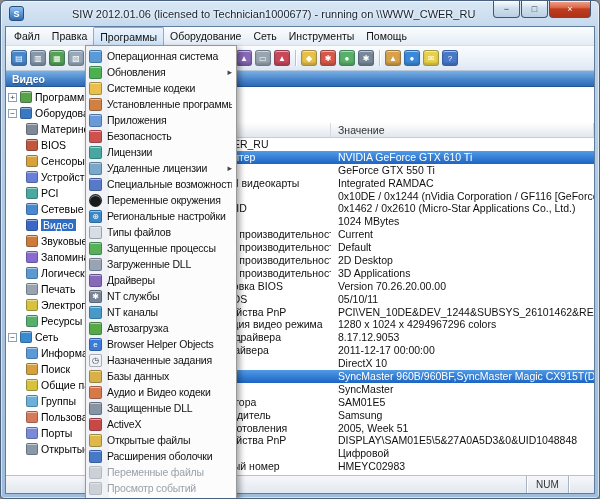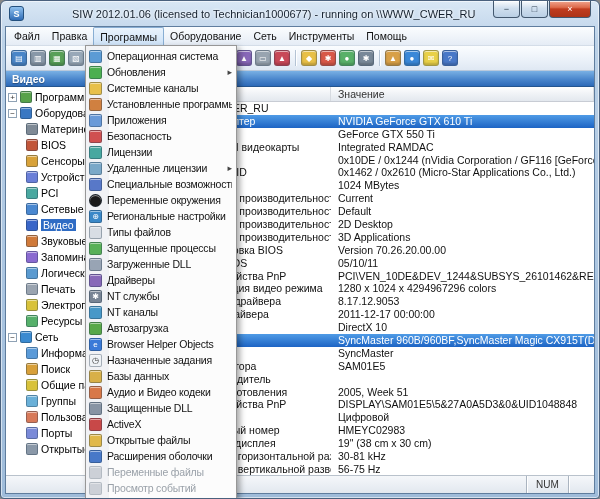--- a/index.html
+++ b/index.html
@@ -65,21 +65,21 @@
     font-size:8px; line-height:7px; text-align:center; color:#333; }
   .t-icon { width:12px; height:12px; border-radius:2px; flex:0 0 auto;
     border:1px solid rgba(30,50,70,.35); box-shadow: inset 0 1px 0 rgba(255,255,255,.5); }
   .t-label { overflow:hidden; white-space:nowrap; }
   .tree-item.selected .t-label { background:#2f6cc4; color:#fff; padding:0 2px; }
 
   
   .table { flex:1 1 auto; display:flex; flex-direction:column; min-width:0; background:#fff; }
   .thead { height:15px; flex:0 0 auto; display:flex;
     background:linear-gradient(180deg,#fefefe,#eef1f5 55%,#e3e8ee);
-    border-bottom:1px solid #c8ccd4; font-size:10.5px; color:#333; }
+    border-bottom:1px solid #c8ccd4; font-size:10.5px; color:#333;margin-top:36px; }
   .th { display:flex; align-items:center; padding-left:6px; border-right:1px solid #d6dae0; overflow:hidden; }
   .th-el { width:245px; flex:0 0 auto; }
   .th-val { flex:1 1 auto; padding-left:7px; }
   .tbody { flex:1 1 auto; overflow:hidden; }
   .row { height:12.9px; display:flex; font-size:10.5px; line-height:12.9px; white-space:nowrap; }
   .c-el { width:245px; flex:0 0 auto; overflow:hidden; color:#111; }
   .c-val { flex:1 1 auto; padding-left:7px; overflow:hidden; color:#111; }
   .row.r-computer .c-el { padding-left:88px; }
   .row.r-group .c-el { padding-left:96px; }
   .row.r-prop .c-el { padding-left:110px; }
@@ -355,20 +355,21 @@
             <div class="row r-prop">
               <div class="c-el">Модель</div>
               <div class="c-val">SyncMaster</div>
             </div>
             <div class="row r-prop">
               <div class="c-el">ID монитора</div>
               <div class="c-val">SAM01E5</div>
             </div>
             <div class="row r-prop">
               <div class="c-el">Производитель</div>
+              <div class="c-val">Samsung</div>
             </div>
             <div class="row r-prop">
               <div class="c-el">Дата изготовления</div>
               <div class="c-val">2005, Week 51</div>
             </div>
             <div class="row r-prop">
               <div class="c-el">ID устройства PnP</div>
               <div class="c-val">DISPLAY\SAM01E5\5&amp;27A0A5D3&amp;0&amp;UID1048848</div>
             </div>
             <div class="row r-prop">
@@ -408,21 +409,21 @@
         <span class="m-icon" style="background: rgb(91, 155, 213);"></span>
         <span class="m-label">Операционная система</span>
       </div>
       <div class="menu-item">
         <span class="m-icon" style="background: rgb(76, 175, 80);"></span>
         <span class="m-label">Обновления</span>
         <span class="m-arrow">▸</span>
       </div>
       <div class="menu-item">
         <span class="m-icon" style="background: rgb(232, 192, 74);"></span>
-        <span class="m-label">Системные каналы</span>
+        <span class="m-label">Системные кодеки</span>
       </div>
       <div class="menu-item">
         <span class="m-icon" style="background: rgb(208, 128, 64);"></span>
         <span class="m-label">Установленные программы</span>
       </div>
       <div class="menu-item">
         <span class="m-icon" style="background: rgb(106, 154, 216);"></span>
         <span class="m-label">Приложения</span>
       </div>
       <div class="menu-item">

